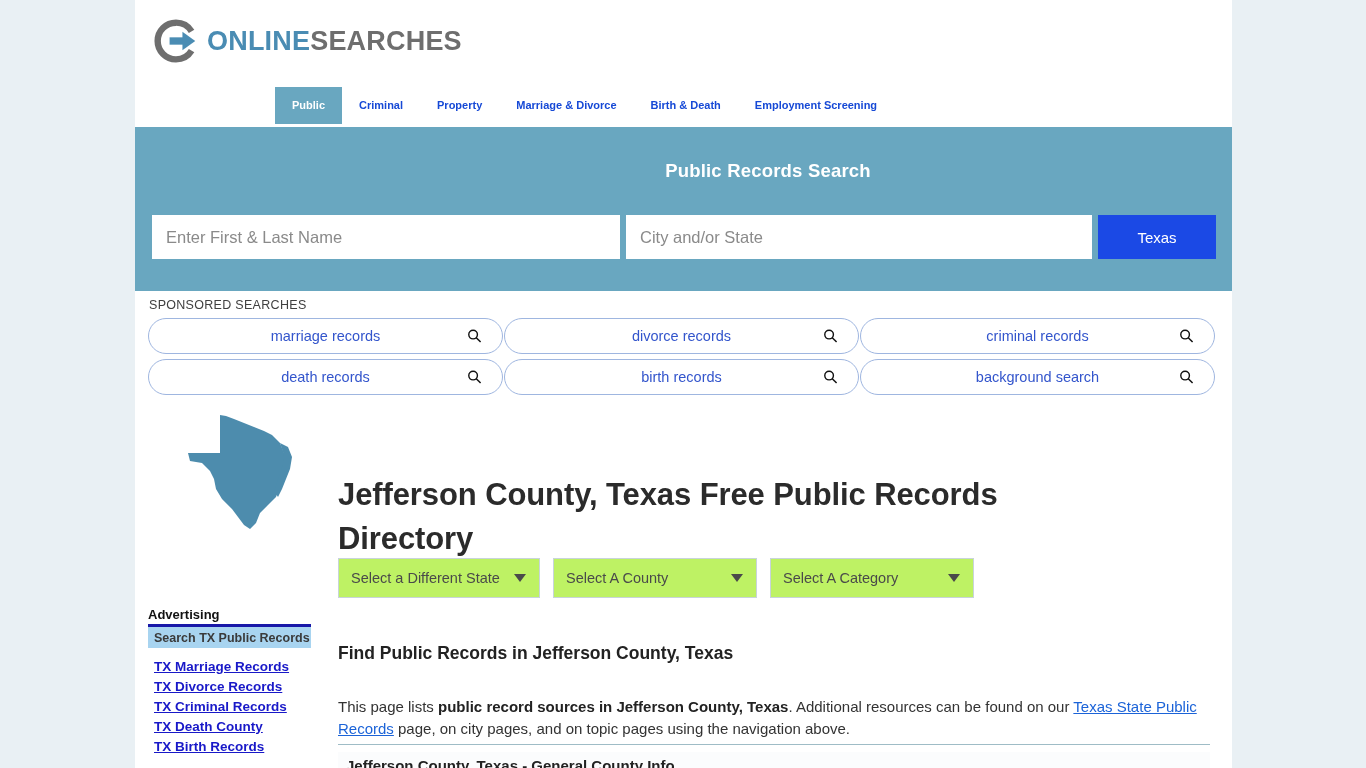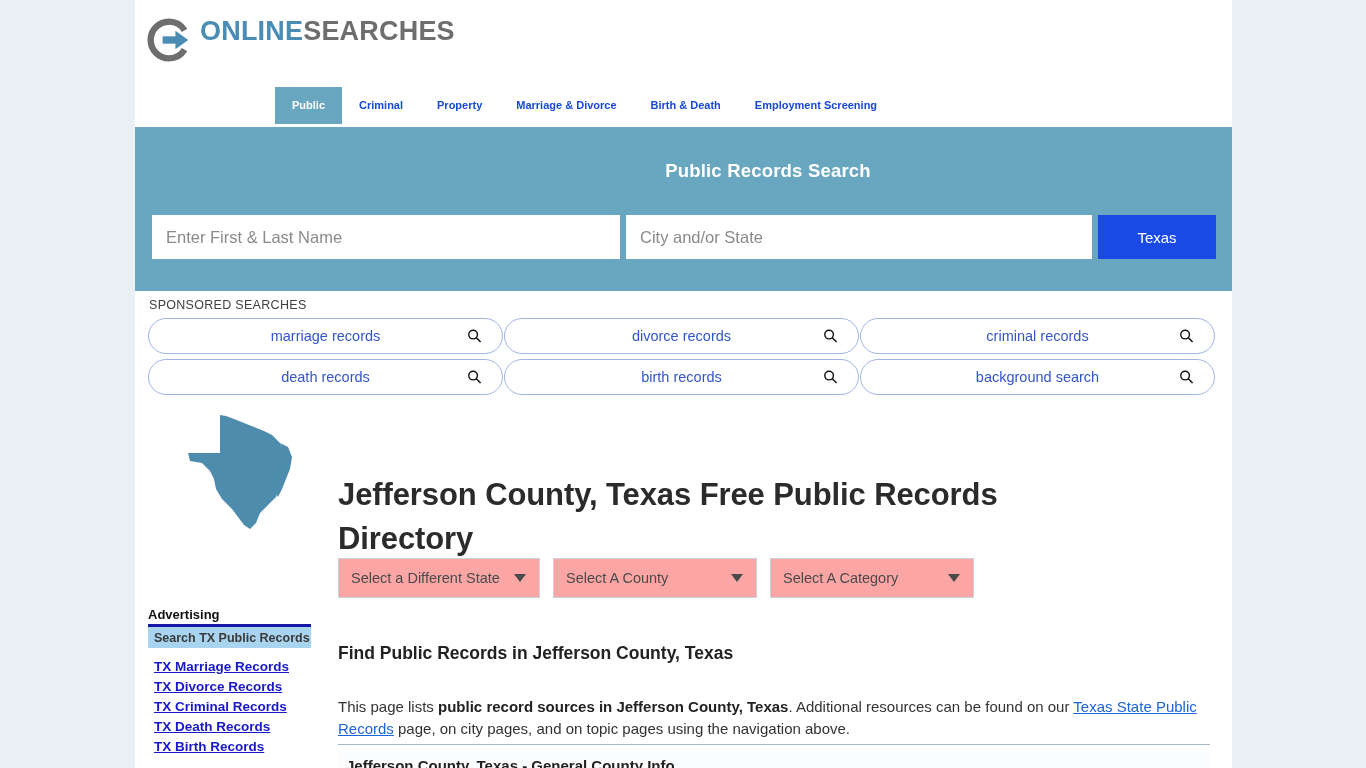--- a/index.html
+++ b/index.html
@@ -28,24 +28,24 @@
     top: 0;
     width: 1097px;
     height: 768px;
     background: #ffffff;
     overflow: hidden;
   }
 
   
   .logo-row {
     position: absolute;
-    left: 12px;
+    left: 19px;
     top: 18px;
     display: flex;
-    align-items: flex-start;
+    align-items: center;
     height: 46px;
   }
   .logo-mark {
     width: 44px;
     height: 44px;
     margin-right: 9px;
     flex: 0 0 auto;
   }
   .logo-text {
     font-size: 27px;
@@ -208,21 +208,21 @@
     position: absolute;
     left: 203px;
     top: 558px;
     display: flex;
     gap: 13px;
   }
   .select-box {
     position: relative;
     height: 40px;
     border: 1px solid #c8d4da;
-    background: #fca5a5;
+    background: #bef264;
     display: flex;
     align-items: center;
     cursor: pointer;
   }
   .select-box.w1 { width: 202px; }
   .select-box.w2 { width: 204px; }
   .select-box.w3 { width: 204px; }
   .select-label {
     font-size: 14.5px;
     color: #4a4a4a;
@@ -444,21 +444,21 @@
     </div>
 
     <div class="ad-box">
       <div class="ad-heading">Advertising</div>
       <div class="ad-rule"></div>
       <div class="ad-banner">Search TX Public Records</div>
       <div class="ad-links">
         <span class="ad-link">TX Marriage Records</span>
         <span class="ad-link">TX Divorce Records</span>
         <span class="ad-link">TX Criminal Records</span>
-        <span class="ad-link">TX Death Records</span>
+        <span class="ad-link">TX Death County</span>
         <span class="ad-link">TX Birth Records</span>
       </div>
     </div>
 
     <h2 class="section-heading">Find Public Records in Jefferson County, Texas</h2>
 
     <p class="body-copy"><span>This page lists </span><b>public record sources in Jefferson County, Texas</b><span>. Additional resources can be found on our </span><a>Texas State Public Records</a><span> page, on city pages, and on topic pages using the navigation above.</span></p>
 
     <div class="divider"></div>
     <div class="sub-block">

